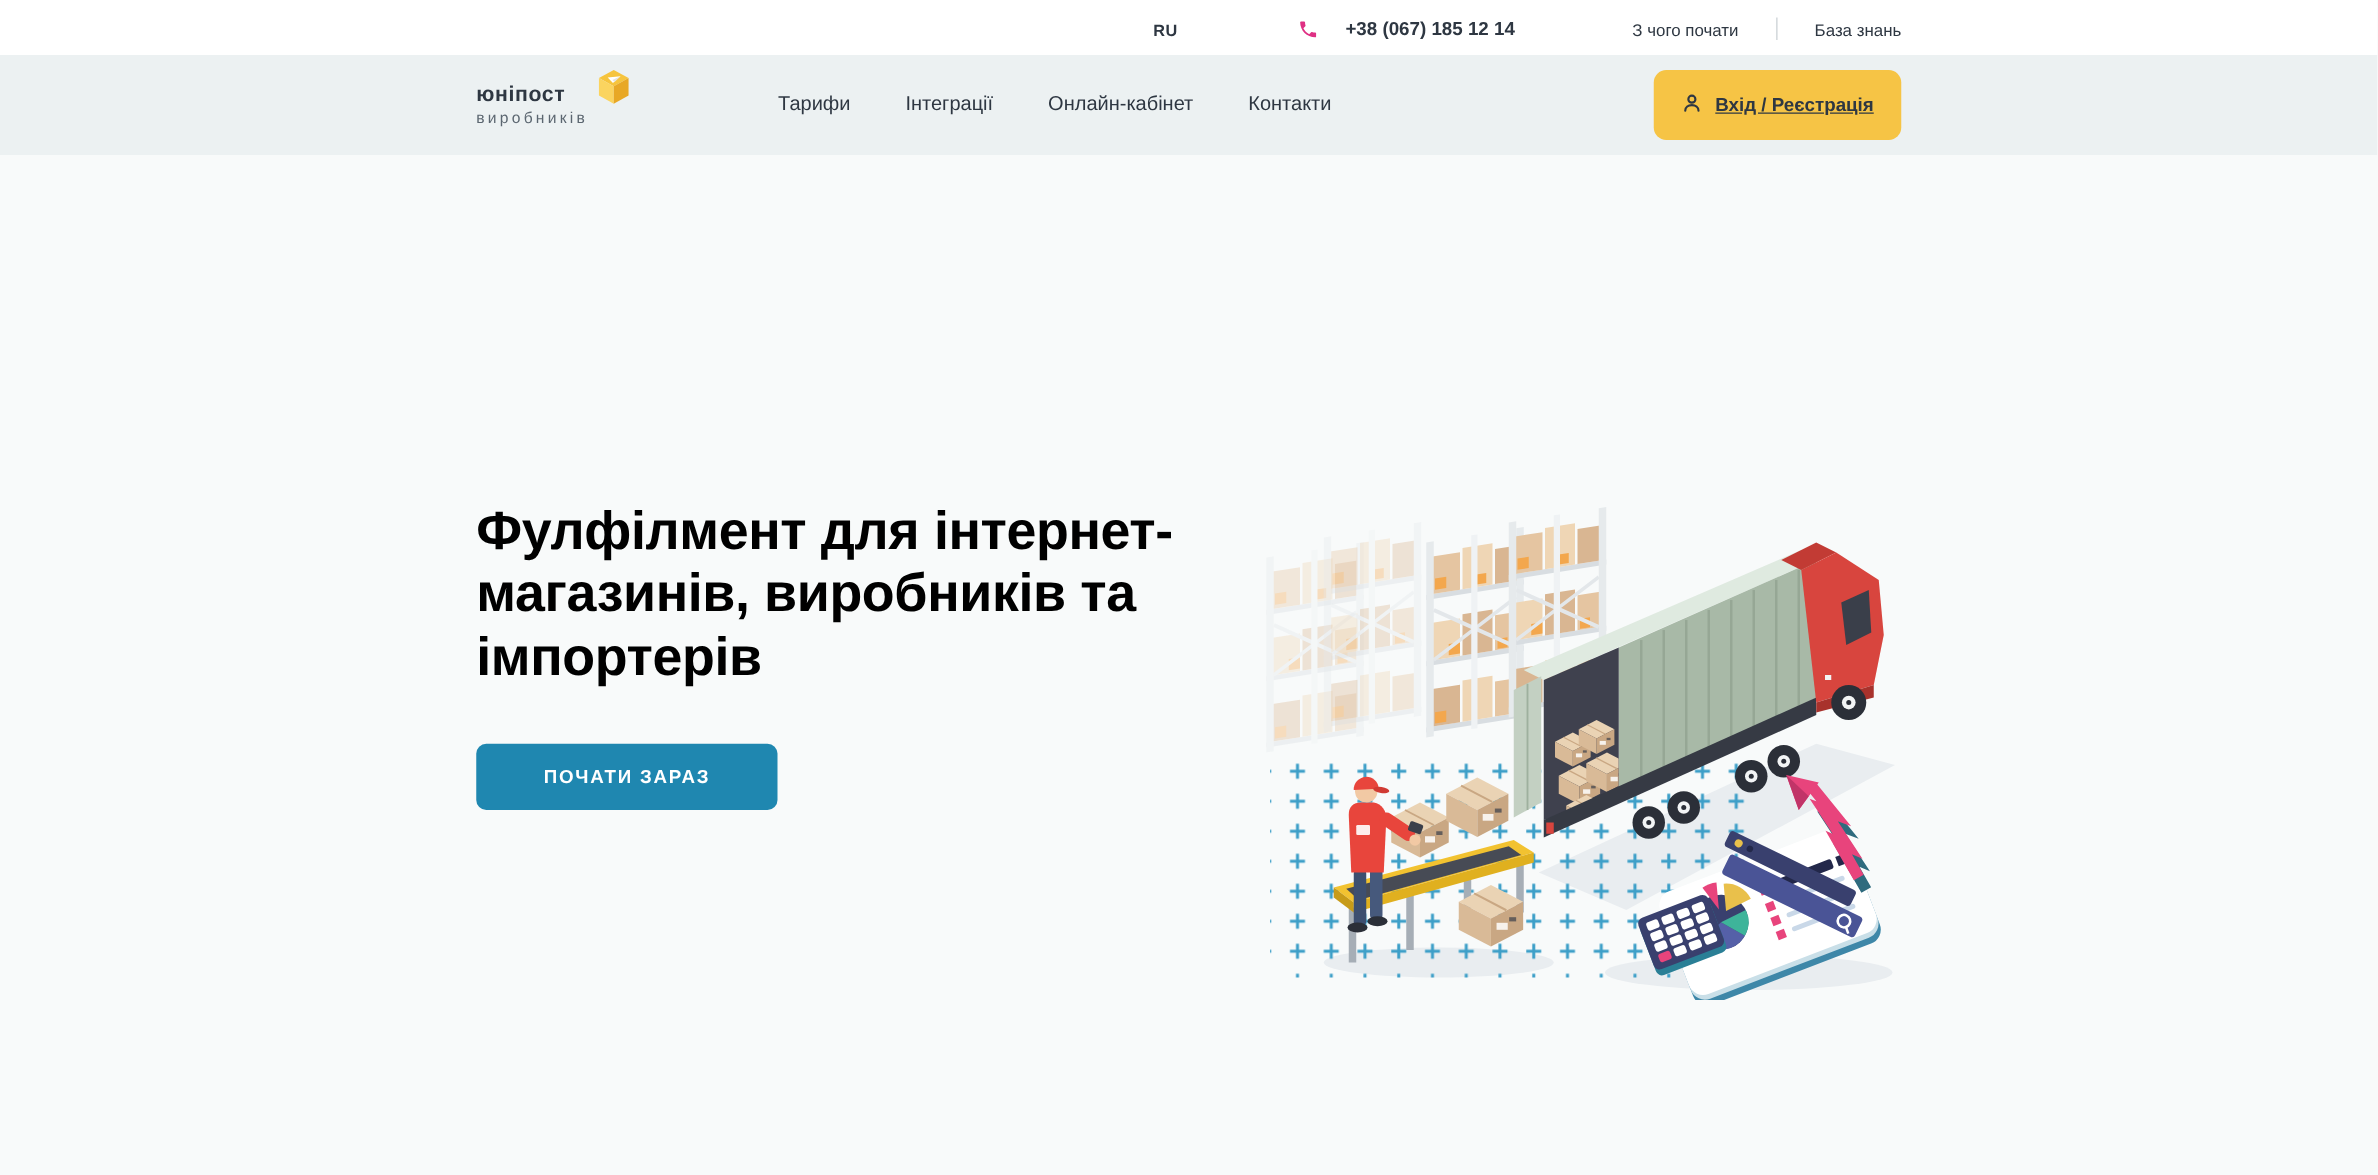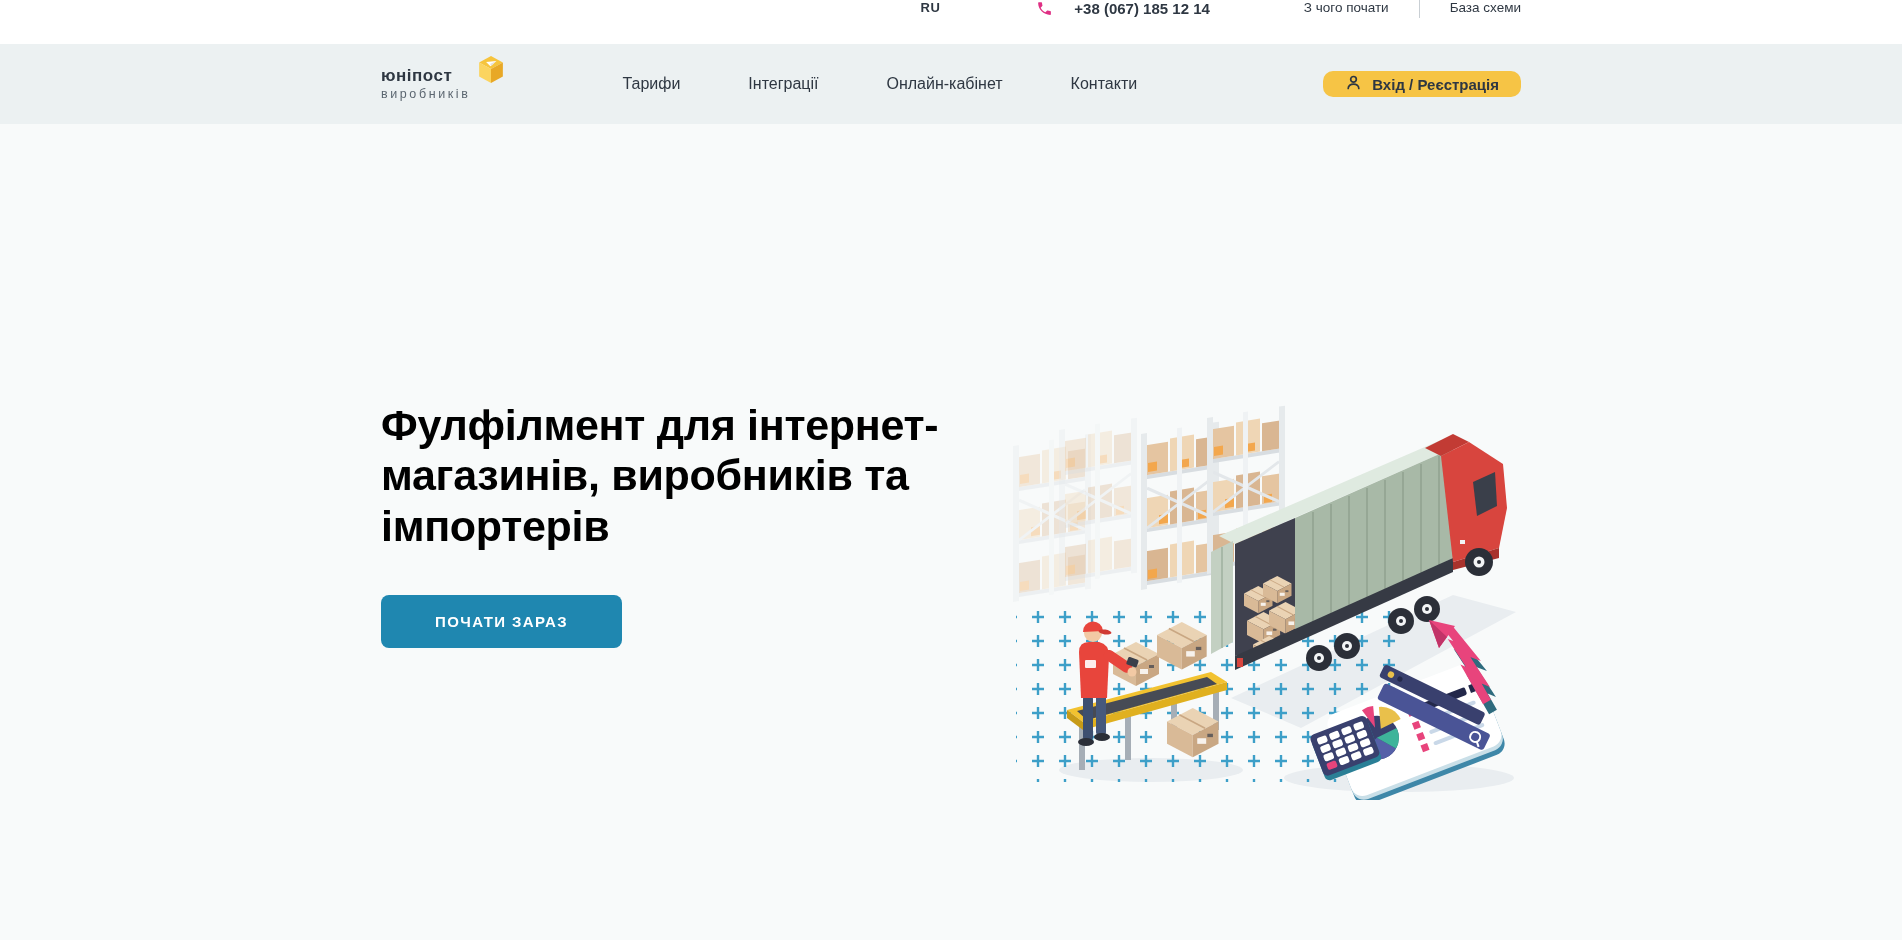--- a/index.html
+++ b/index.html
@@ -6,39 +6,39 @@
   html,body { width:1902px; height:940px; overflow:hidden; }
   body {
     font-family:"Liberation Sans", sans-serif;
     background:#F8FAFA;
     color:#2E3742;
   }
   .container { width:1140px; margin:0 auto; }
 
   
   .topbar { background:#FFFFFF; height:44px; }
-  .topbar-inner { display:flex; justify-content:flex-end; align-items:flex-start; height:32px; }
+  .topbar-inner { display:flex; justify-content:flex-end; align-items:flex-end; height:32px; }
   .lang { font-size:13px; font-weight:700; letter-spacing:0.5px; margin-right:96px; cursor:pointer; }
   .phone { display:flex; align-items:center; gap:21px; margin-right:94px; font-size:15px; font-weight:600; cursor:pointer; }
   .phone svg { display:block; }
   .toplink { font-size:13.5px; color:#2E3742; text-decoration:none; cursor:pointer; }
   .top-divider { width:1px; height:18px; background:#C9CFD4; margin:0 30px; }
 
   
   .header { background:#ECF1F2; height:80px; }
   .header-inner { display:flex; align-items:center; height:80px; }
   .logo { position:relative; padding-right:34px; cursor:pointer; }
   .logo-title { font-size:17px; font-weight:800; letter-spacing:0.5px; line-height:1; color:#2E3742; }
   .logo-sub { font-size:12.5px; letter-spacing:2.6px; color:#5B6670; margin-top:3px; }
   .logo-cube { position:absolute; right:0; top:-11px; }
-  .nav { display:flex; gap:68px; margin-left:118px; }
+  .nav { display:flex; gap:44px; margin-left:118px; }
   .nav a { font-size:16px; color:#2E3742; text-decoration:none; cursor:pointer; }
   .login-btn { margin-left:auto; display:flex; align-items:center; gap:10px;
-    background:#F6C445; border:none; border-radius:10px; height:26px; padding:0 22px;
-    font-family:"Liberation Sans", sans-serif; font-size:15px; font-weight:700; color:#2E3742; cursor:pointer; }
+    background:#F6C445; border:none; border-radius:10px; height:56px; padding:0 22px;
+    font-family:"Liberation Sans", sans-serif; font-size:15px; font-weight:700; color:#2E3742; cursor:pointer;text-decoration:underline; }
 
   
   .hero { position:relative; height:816px; background:#F8FAFA; }
   .hero-inner { position:relative; width:1140px; margin:0 auto; height:100%; }
   .hero-copy { position:absolute; left:0; top:276px; width:662px; }
   .hero-title { font-size:43px; line-height:1.17; font-weight:800; color:#000000; letter-spacing:-0.3px; }
   .hero-desc { margin-top:44px; font-size:19px; line-height:1.75; color:#39414B; width:614px; }
   .cta { margin-top:44px; display:inline-block; background:#1F87B0; color:#FFFFFF;
     font-family:"Liberation Sans", sans-serif; font-size:15px; font-weight:700; letter-spacing:1.4px;
     padding:18px 54px; border-radius:8px; border:none; cursor:pointer; }
@@ -53,21 +53,21 @@
     <span class="phone">
       <span>
         <svg width="17" height="17" viewBox="0 0 24 24">
             <path fill="#DF3084" d="M6.62 10.79c1.44 2.83 3.76 5.14 6.59 6.59l2.2-2.2c.27-.27.67-.36 1.02-.24 1.12.37 2.33.57 3.57.57.55 0 1 .45 1 1V20c0 .55-.45 1-1 1-9.39 0-17-7.61-17-17 0-.55.45-1 1-1h3.5c.55 0 1 .45 1 1 0 1.25.2 2.45.57 3.57.11.35.03.74-.25 1.02l-2.2 2.2z"></path>
           </svg>
       </span>
       <span>+38 (067) 185 12 14</span>
     </span>
     <a class="toplink">З чого почати</a>
     <span class="top-divider"></span>
-    <a class="toplink">База схеми</a>
+    <a class="toplink">База знань</a>
   </div>
 </div>
 
 <div class="header">
   <div class="container header-inner">
     <div class="logo">
       <div class="logo-title">юніпост</div>
       <div class="logo-sub">виробників</div>
       <span class="logo-cube">
         <svg width="26" height="28" viewBox="0 0 24 26">

